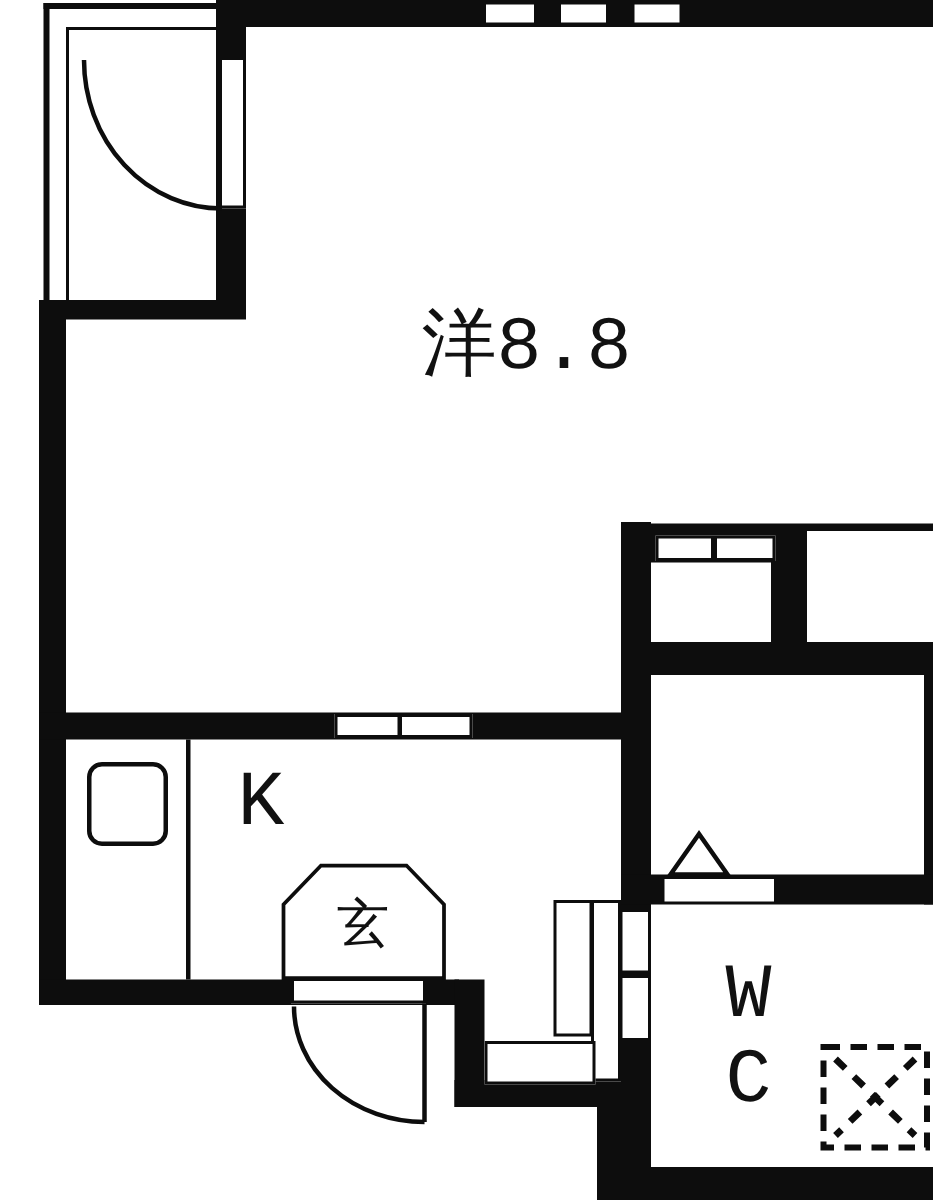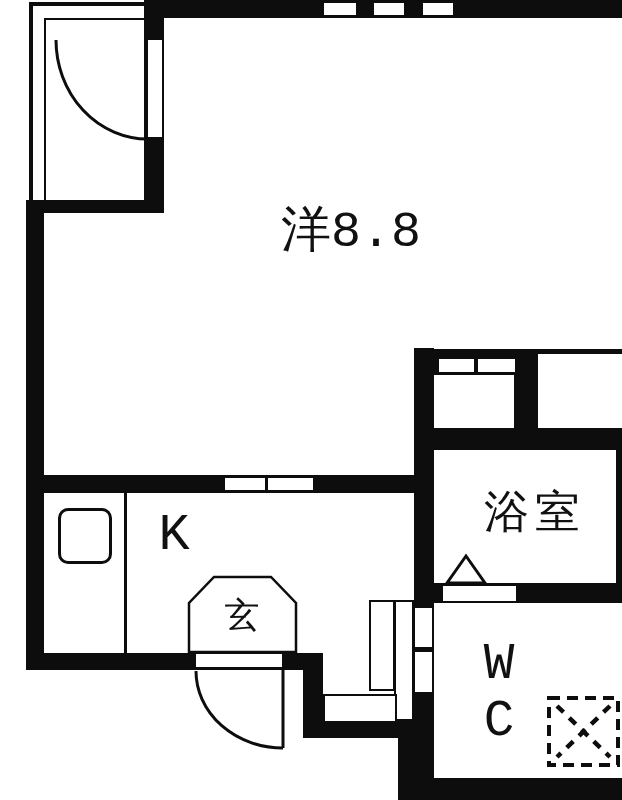--- a/index.html
+++ b/index.html
@@ -78,19 +78,18 @@
     <path d="M 257 669 L 257 748" fill="none" stroke="#0d0d0d" stroke-width="3"></path>
     <path d="M 163 652 L 163 603 L 188 577 L 245 577 L 270 603 L 270 652 Z" fill="#ffffff" stroke="#0d0d0d" stroke-width="2.5"></path>
     <path d="M 440 556 L 421 583 L 459 583 Z" fill="#ffffff" stroke="#0d0d0d" stroke-width="3"></path>
     <rect x="523" y="698" width="69" height="67" fill="none" stroke="#0d0d0d" stroke-width="4" stroke-dasharray="11 7"></rect>
     <path d="M 531 706 L 584 757 M 584 706 L 531 757" fill="none" stroke="#0d0d0d" stroke-width="4.5" stroke-dasharray="9 8"></path>
   </svg>
 
   <div class="lbl" style="left:225px;top:206px;width:200px;font-size:50px;line-height:54px;">洋8.8</div>
   <div class="lbl" style="left:118px;top:508px;width:60px;font-size:52px;line-height:56px;">K</div>
   <div class="lbl" style="left:192px;top:598px;width:48px;font-size:35px;line-height:40px;">玄</div>
-  <div class="lbl" style="left:428px;top:491px;width:150px;font-size:45px;line-height:50px;letter-spacing:6px;padding-left:6px;">浴室</div>
   <div class="lbl" style="left:438px;top:636px;width:70px;font-size:51px;line-height:57px;">
     <div>W</div>
     <div>C</div>
   </div>
 
 </div>
 
 </body></html>

